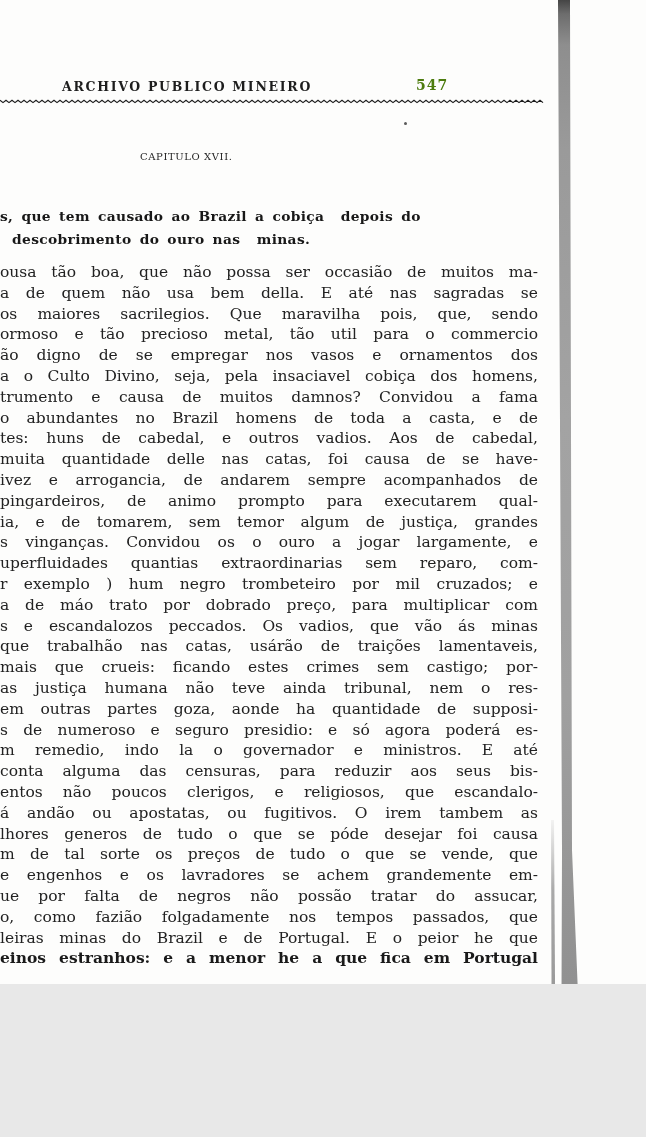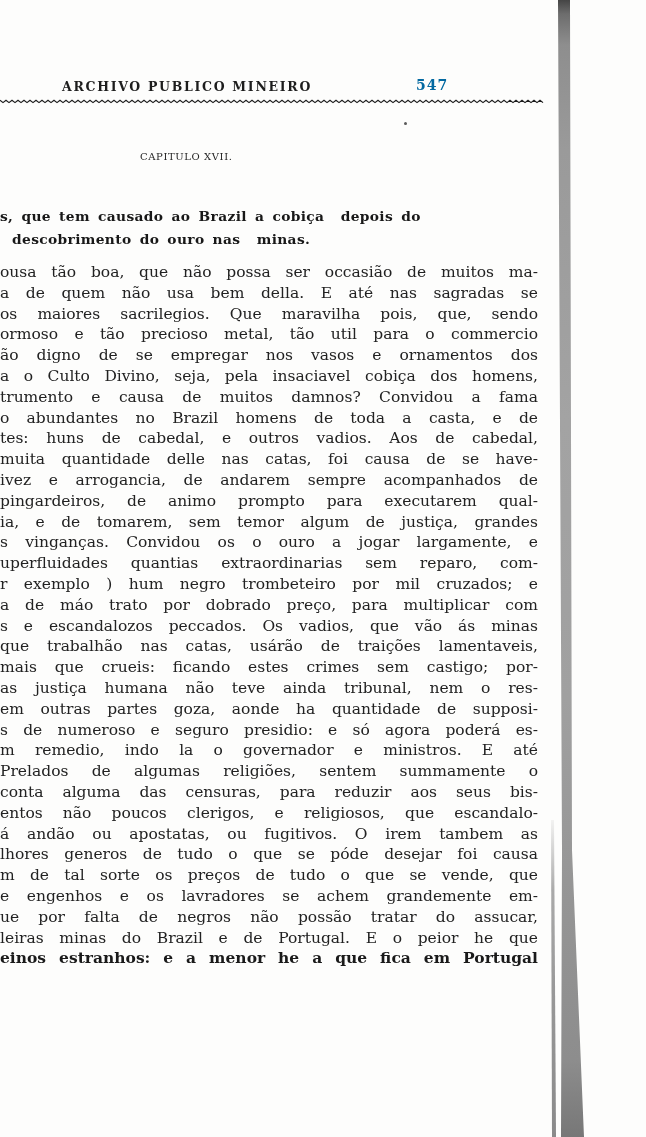--- a/index.html
+++ b/index.html
@@ -1,32 +1,32 @@
 <!DOCTYPE html>
 <html><head>
 <meta charset="utf-8">
 <style>
   html,body{margin:0;padding:0;background:#e8e8e8;}
   .page{
     position:relative;
-    width:646px;height:1137px;
+    width:646px;height:984px;
     background:#fdfdfc;
     overflow:hidden;
     font-family:"DejaVu Serif", serif;
     color:#242424;
   }
   
   .running-title{
     position:absolute;left:62px;top:79px;
     font-size:12.5px;font-weight:bold;letter-spacing:1.7px;
     color:#1d1d1d;white-space:pre;
   }
   .page-number{
     position:absolute;left:416px;top:77px;
-    font-size:14px;font-weight:bold;letter-spacing:1px;color:#0369a1;
+    font-size:14px;font-weight:bold;letter-spacing:1px;color:#4d7c0f;
   }
   .wavy-rule{position:absolute;left:0;top:98px;}
   
   .chapter-title{
     position:absolute;left:140px;top:151px;
     font-size:10px;letter-spacing:0.6px;color:#262626;white-space:pre;
   }
   
   .section-heading{
     position:absolute;left:0;top:205px;width:560px;
@@ -107,28 +107,28 @@
       <div class="line">uperfluidades quantias extraordinarias sem reparo, com-</div>
       <div class="line">r exemplo ) hum negro trombeteiro por mil cruzados; e</div>
       <div class="line">a de máo trato por dobrado preço, para multiplicar com</div>
       <div class="line">s e escandalozos peccados. Os vadios, que vão ás minas</div>
       <div class="line">que trabalhão nas catas, usárão de traições lamentaveis,</div>
       <div class="line">mais que crueis: ficando estes crimes sem castigo; por-</div>
       <div class="line">as justiça humana não teve ainda tribunal, nem o res-</div>
       <div class="line">em outras partes goza, aonde ha quantidade de supposi-</div>
       <div class="line">s de numeroso e seguro presidio: e só agora poderá es-</div>
       <div class="line">m remedio, indo la o governador e ministros. E até</div>
-      <div class="line">Prelados de algumas religiões, sentem summamente o</div>
       <div class="line">conta alguma das censuras, para reduzir aos seus bis-</div>
       <div class="line">entos não poucos clerigos, e religiosos, que escandalo-</div>
       <div class="line">á andão ou apostatas, ou fugitivos. O irem tambem as</div>
       <div class="line">lhores generos de tudo o que se póde desejar foi causa</div>
       <div class="line">m de tal sorte os preços de tudo o que se vende, que</div>
       <div class="line">e engenhos e os lavradores se achem grandemente em-</div>
       <div class="line">ue por falta de negros não possão tratar do assucar,</div>
+      <div class="line">o, como fazião folgadamente nos tempos passados, que</div>
       <div class="line">leiras minas do Brazil e de Portugal. E o peior he que</div>
       <div class="line">einos estranhos: e a menor he a que fica em Portugal</div>
     </div>
 
   <div class="ink-speck"></div>
 
   <div class="binding-bar"></div>
   <div class="binding-line"></div>
 
 </div>

